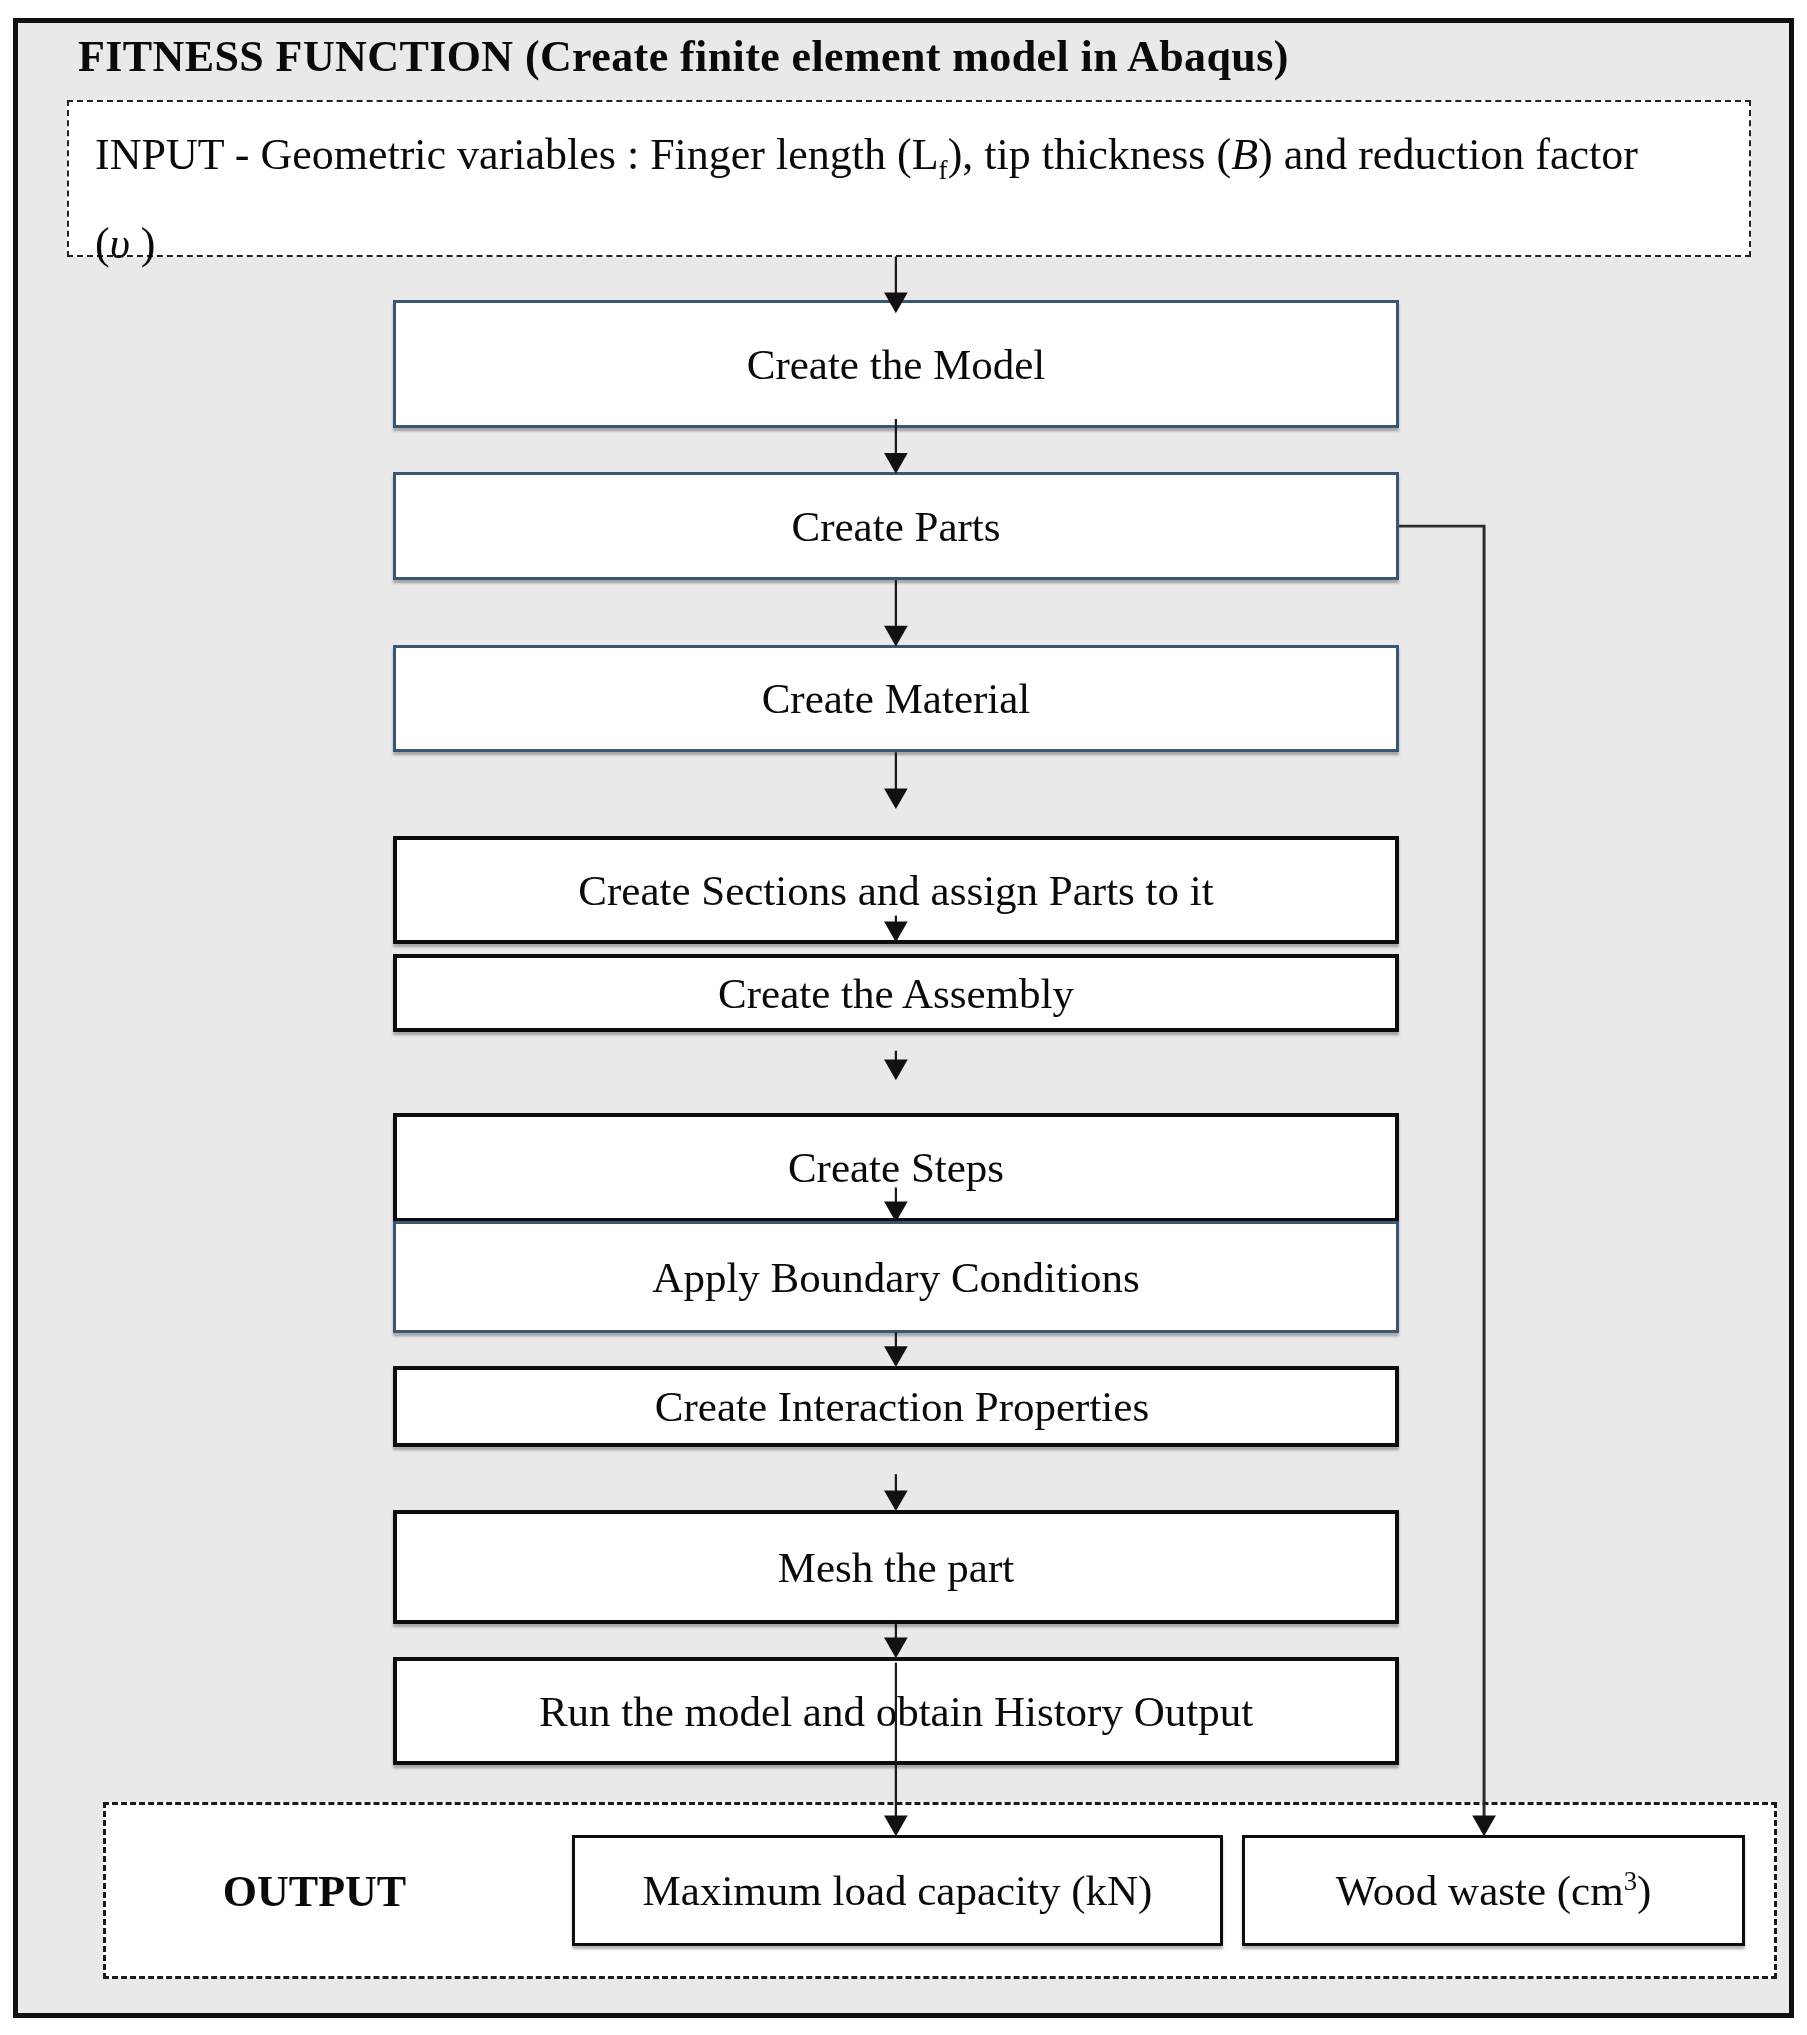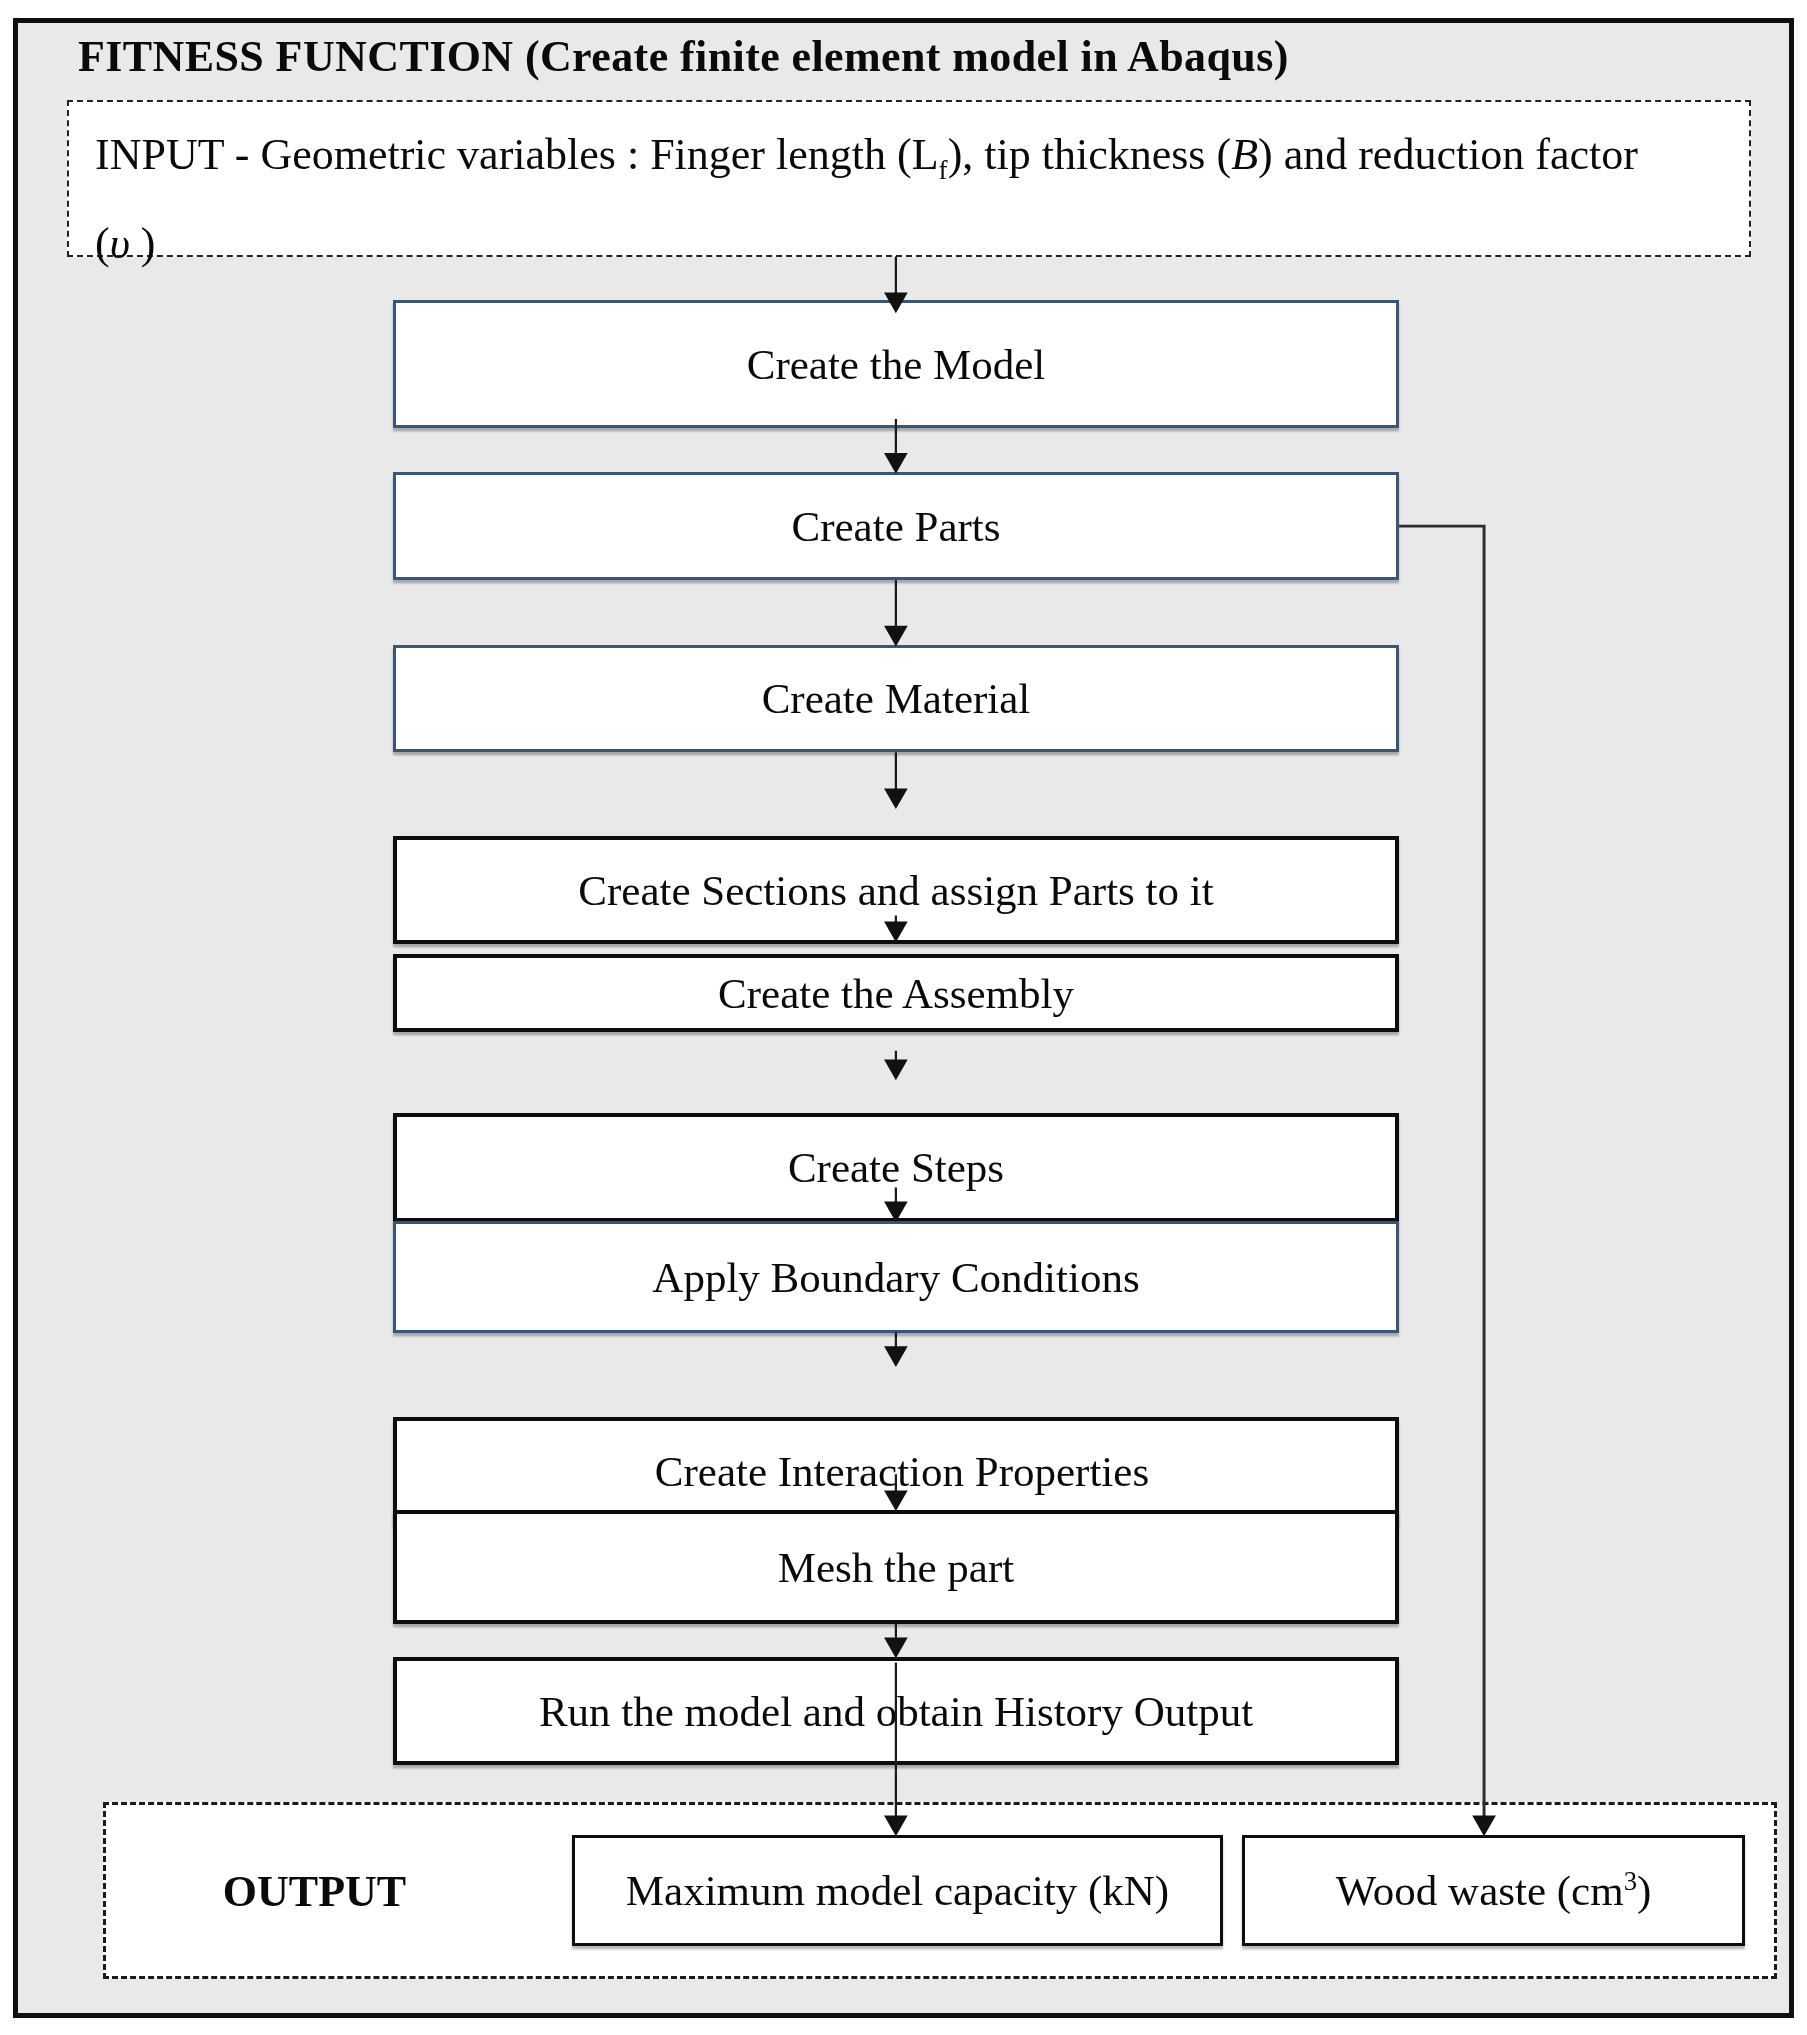--- a/index.html
+++ b/index.html
@@ -92,34 +92,34 @@
   </div>
 <div class="step abs black" style="top:954px;height:78px;">
     <span>Create the Assembly</span>
   </div>
 <div class="step abs black" style="top:1079px;height:109px;margin-top:34px;">
     <span>Create Steps</span>
   </div>
 <div class="step abs blue" style="top:1221px;height:112px;">
     <span>Apply Boundary Conditions</span>
   </div>
-<div class="step abs black" style="top:1417px;height:109px;padding-left:12px;">
+<div class="step abs black" style="top:1366px;height:81px;padding-left:12px;">
     <span>Create Interaction Properties</span>
   </div>
 <div class="step abs black" style="top:1510px;height:114px;">
     <span>Mesh the part</span>
   </div>
 <div class="step abs black" style="top:1657px;height:108px;">
     <span>Run the model and obtain History Output</span>
   </div>
 
 <div class="output-box abs"></div>
 <div class="output-label abs">OUTPUT</div>
 <div class="result result-max abs">
-  <span>Maximum model capacity (kN)</span>
+  <span>Maximum load capacity (kN)</span>
 </div>
 <div class="result result-wood abs">
   <span><span>Wood waste (cm</span><sup>3</sup><span>)</span></span>
 </div>
 
 <svg class="connectors abs" viewBox="0 0 2446 2754">
 
   <line x1="1212" y1="347" x2="1212" y2="400" stroke="#1a1a1a" stroke-width="3"></line>
   <polygon points="1196,396 1228,396 1212,424" fill="#111"></polygon>
 

